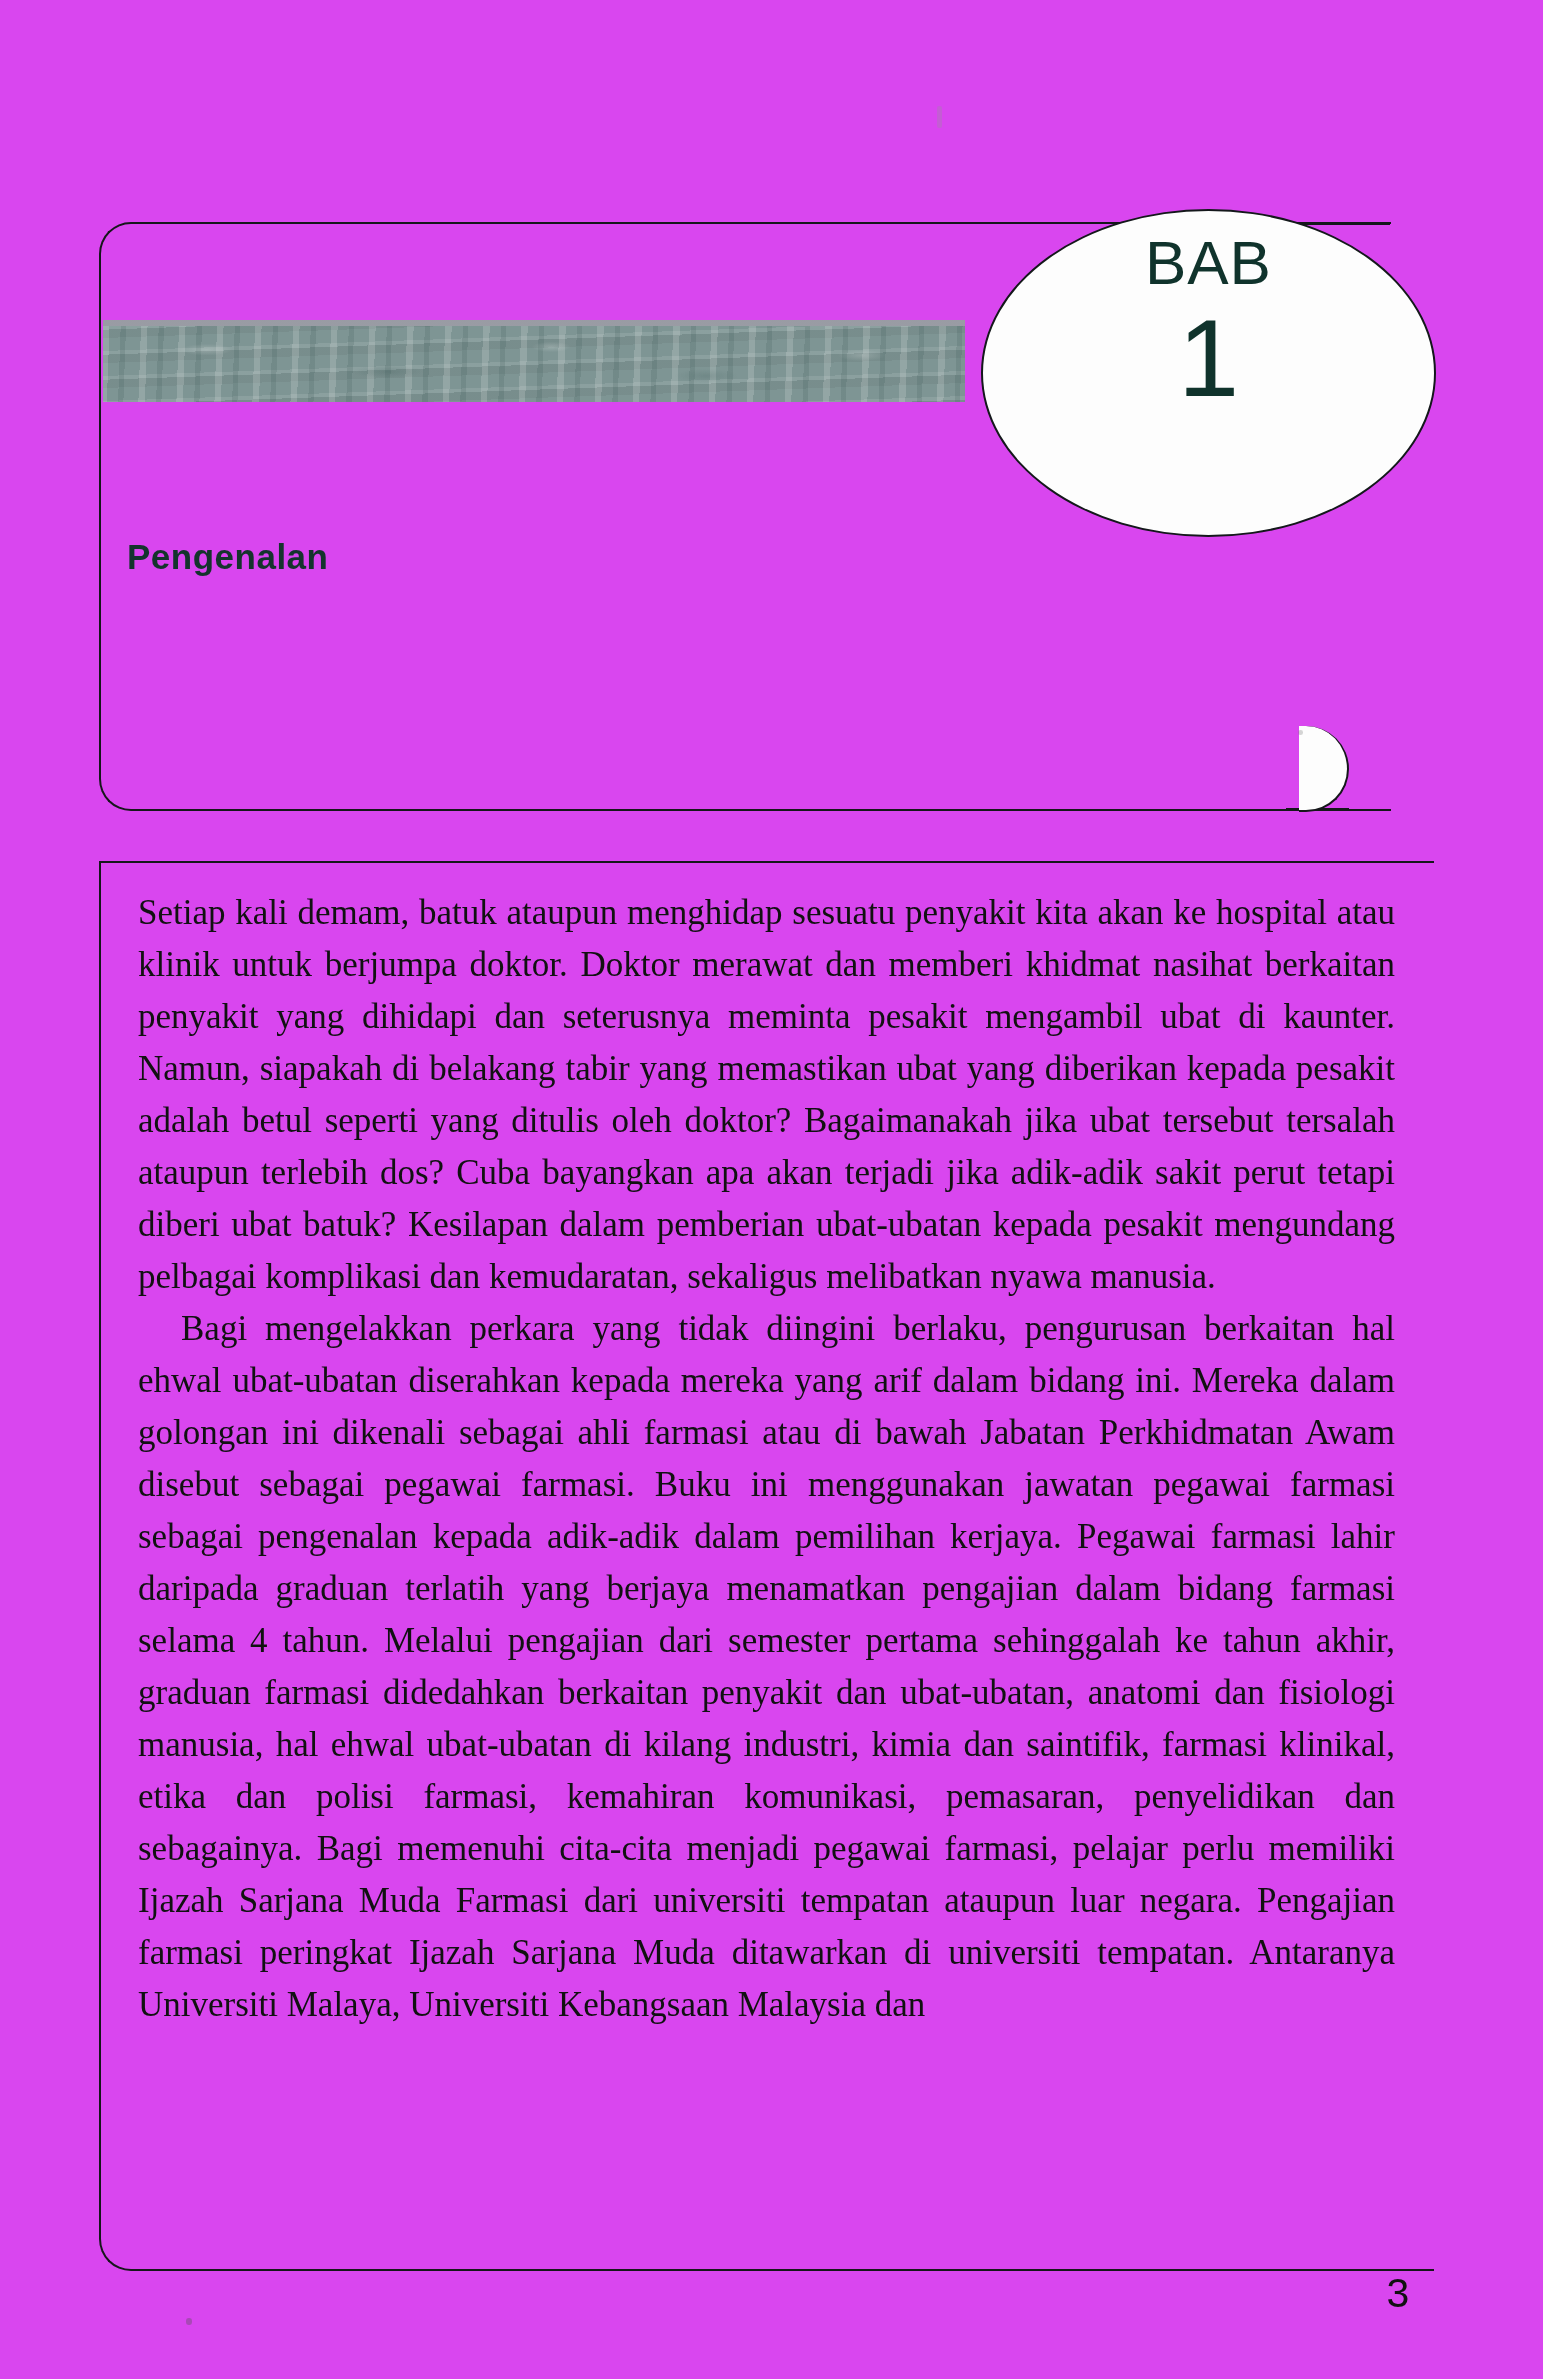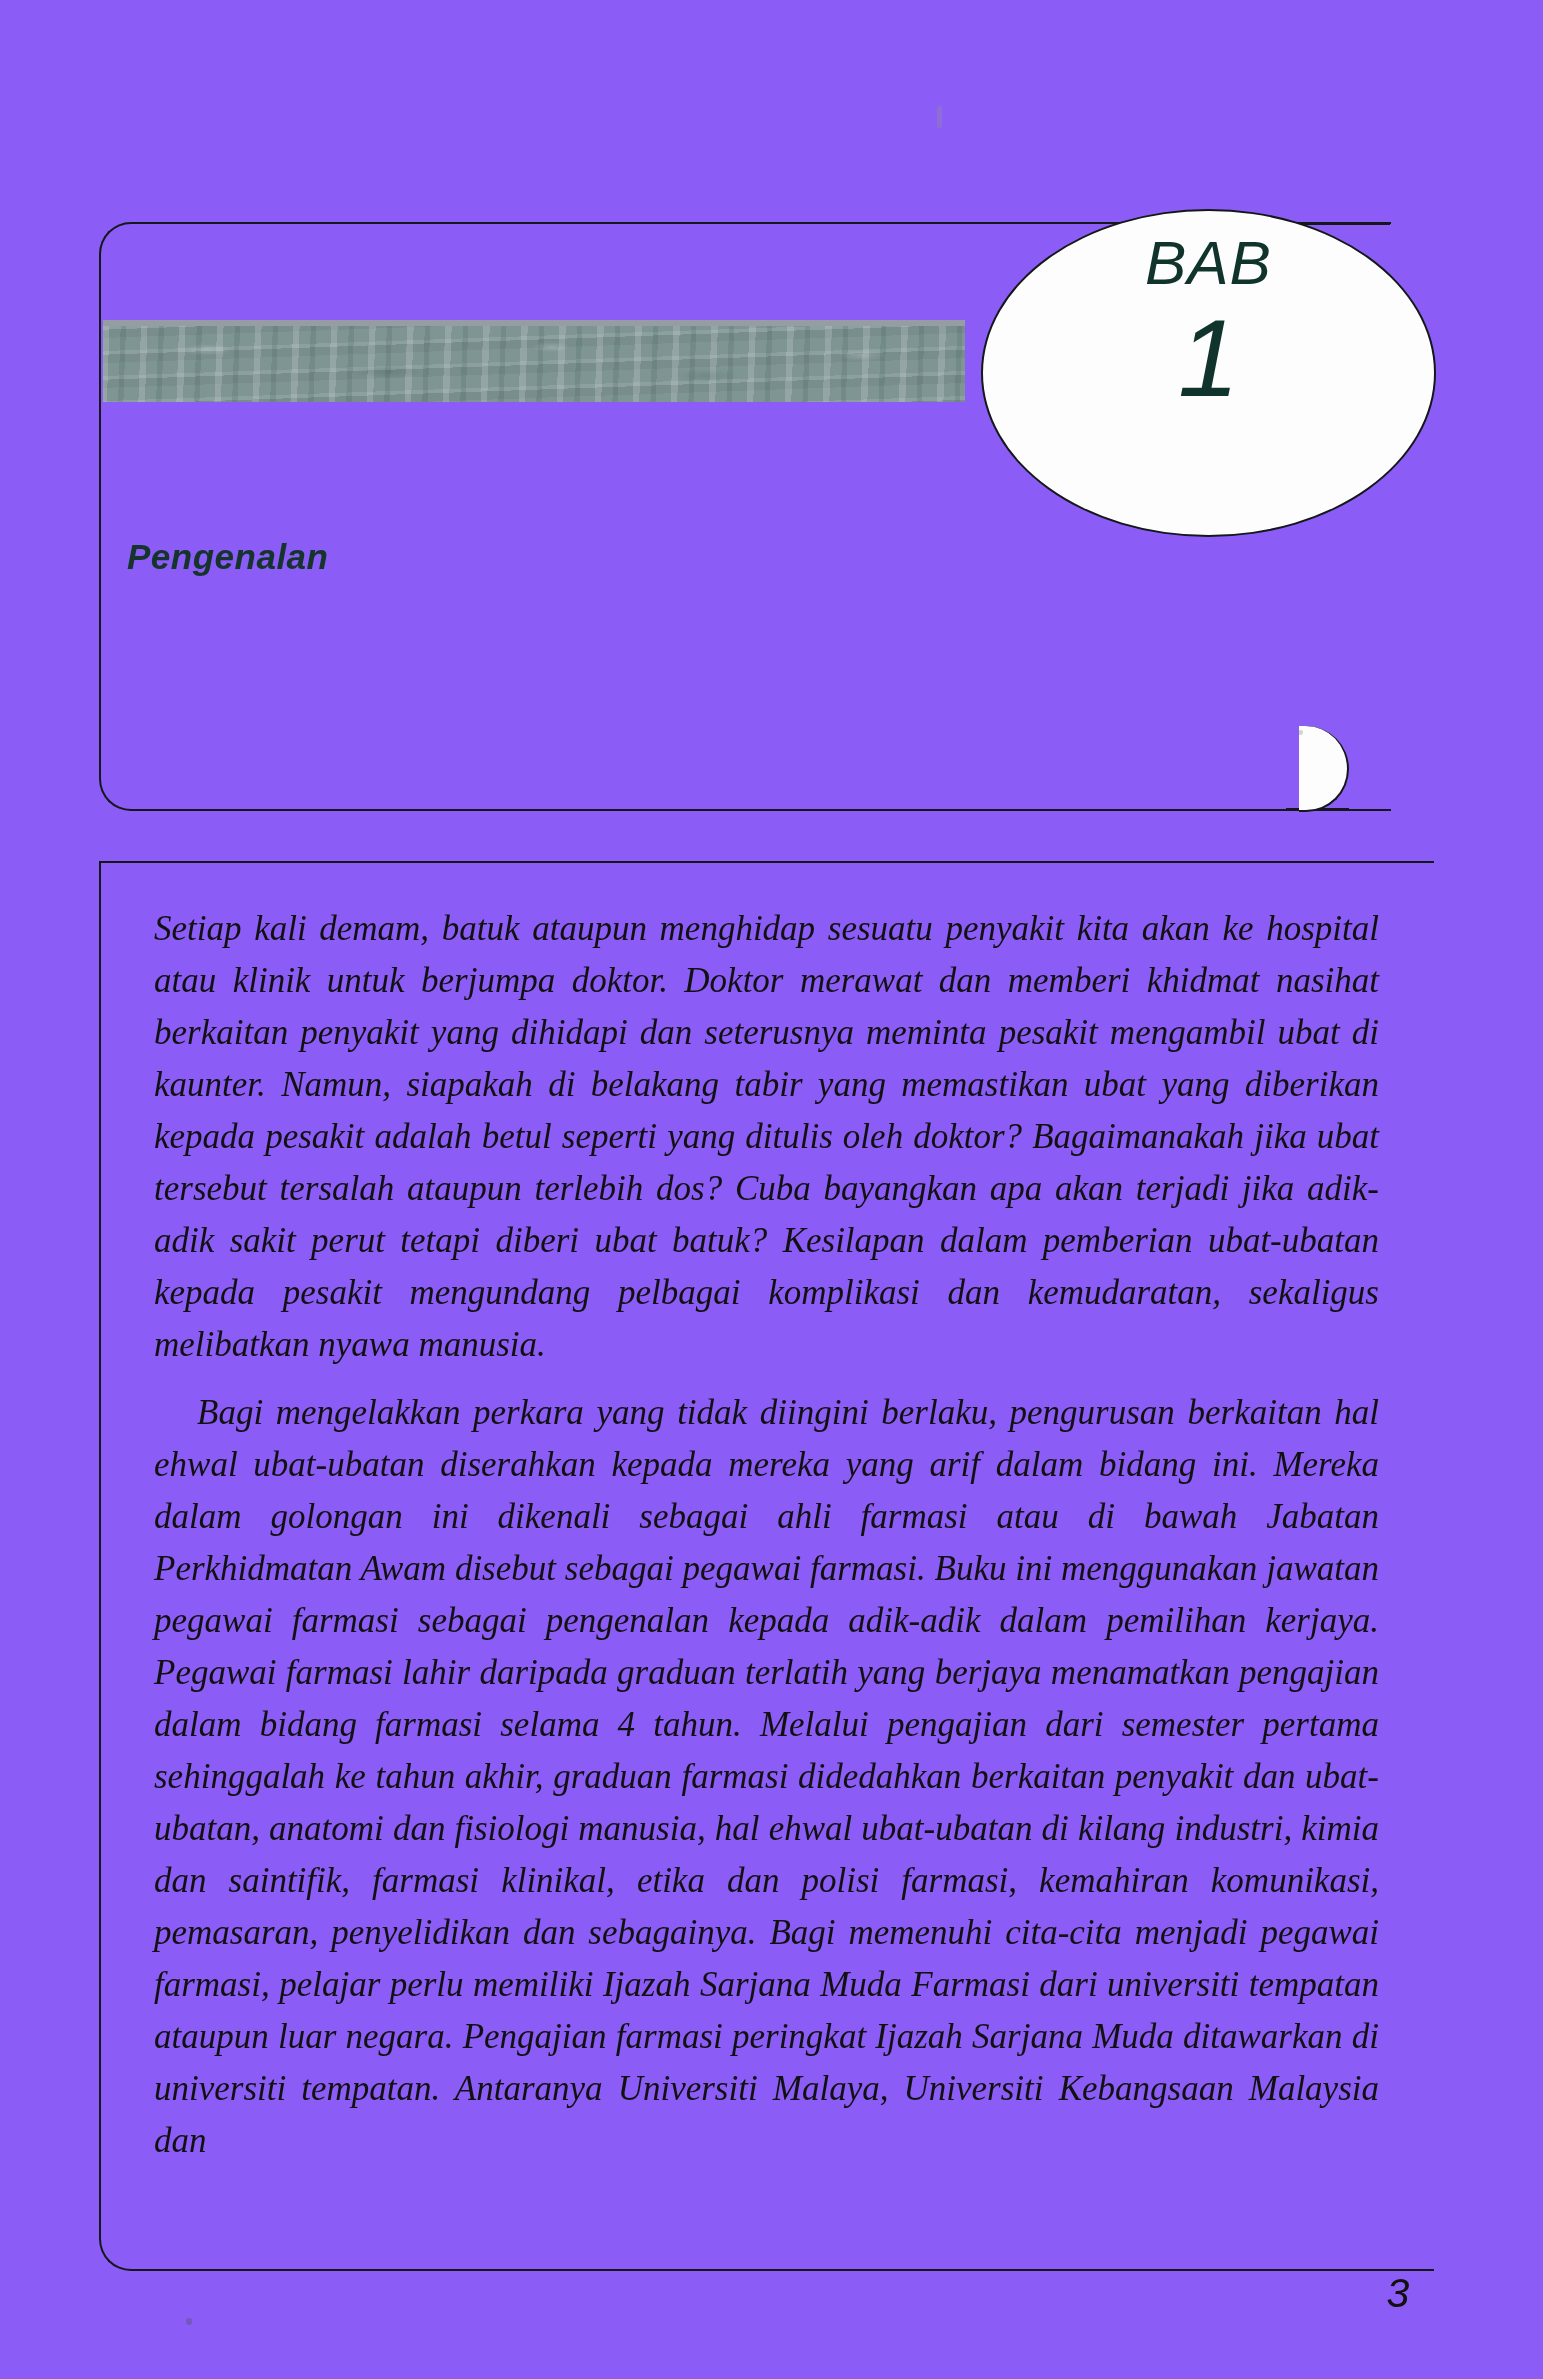--- a/index.html
+++ b/index.html
@@ -12,22 +12,21 @@
     height: 2379px;
     position: relative;
     overflow: hidden;
     font-family: "Liberation Serif", serif;
     -webkit-font-smoothing: antialiased;
   }
 
   .page {
     position: absolute;
     inset: 0;
-    background: #8b5cf6;
-    font-style: italic;
+    background: #d946ef;
   }
 
   
   .header-frame {
     position: absolute;
     left: 99px;
     top: 222px;
     width: 1292px;
     height: 589px;
     border: 2.8px solid #15171a;
@@ -194,21 +193,21 @@
     top: 887px;
     width: 1257px;
     font-family: "Liberation Serif", serif;
     font-size: 35px;
     line-height: 52px;
     color: #111111;
     text-align: justify;
     text-justify: inter-word;
   }
   .body-text p {
-    margin: 16px;
+    margin: 0;
     padding: 0;
   }
   .body-text p + p {
     text-indent: 43px;
   }
 
   
   .page-number {
     position: absolute;
     left: 1370px;

